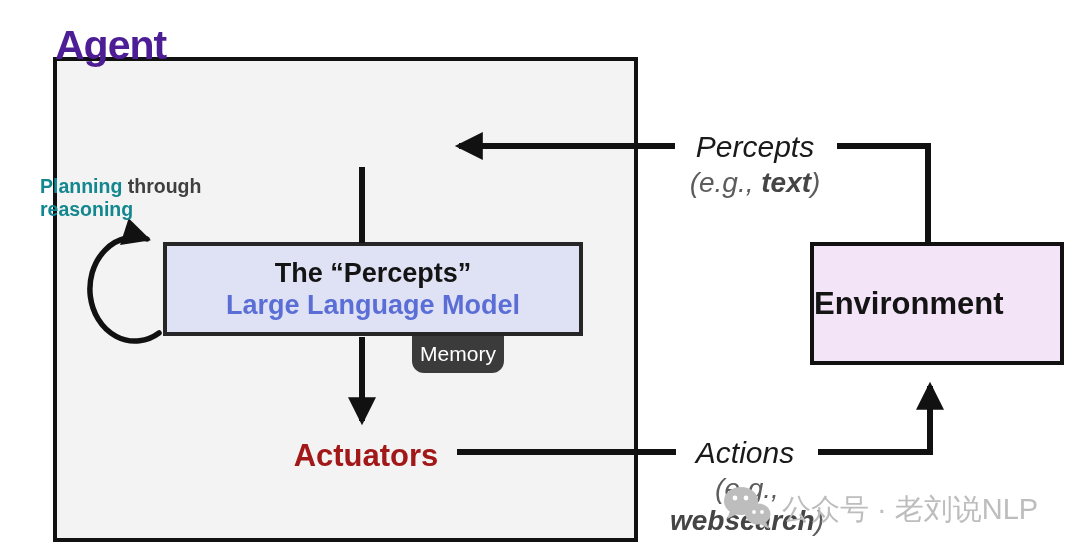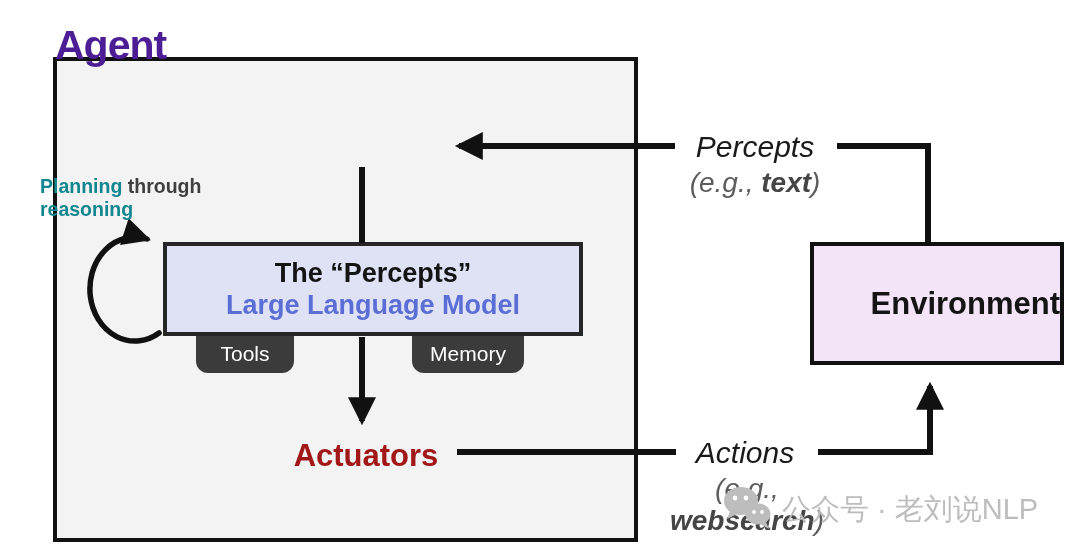--- a/index.html
+++ b/index.html
@@ -30,28 +30,28 @@
     box-sizing:border-box;display:flex;flex-direction:column;align-items:center;justify-content:center;
     z-index:3;
   }
   #llm-line1{font-size:27px;font-weight:700;color:#141414;line-height:32px;}
   #llm-line2{font-size:27px;font-weight:700;color:#5b6ed6;line-height:32px;}
   .tab{
     top:335px;height:38px;background:#3b3b3b;border-radius:0 0 12px 12px;z-index:2;
     display:flex;align-items:center;justify-content:center;color:#fff;font-size:21px;
   }
   #tools-tab{left:196px;width:98px;}
-  #memory-tab{left:412px;width:112px;}
+  #memory-tab{left:412px;width:92px;}
   #actuators-label{
     left:266px;top:438px;width:200px;text-align:center;font-size:31px;font-weight:700;
     color:#a21717;z-index:5;
   }
   #environment-box{
     left:810px;top:242px;width:254px;height:123px;background:#f3e4f8;border:4px solid #111;
-    box-sizing:border-box;display:flex;align-items:center;justify-content:flex-end;z-index:3;padding-left:8px;
+    box-sizing:border-box;display:flex;align-items:center;justify-content:flex-start;z-index:3;
   }
   #environment-label{font-size:31px;font-weight:700;color:#141414;}
   #percepts-label{
     left:655px;top:130px;width:200px;text-align:center;font-size:30px;font-style:italic;
     color:#1a1a1a;z-index:5;
   }
   #percepts-example{
     left:655px;top:167px;width:200px;text-align:center;font-size:28px;font-style:italic;
     color:#5c5c5c;z-index:5;
   }
@@ -78,23 +78,20 @@
   <div class="abs" id="agent-title">Agent</div>
 
   <div class="abs" id="agent-box"></div>
 
 
   <div class="abs" id="planning-label">
     <span class="teal">Planning</span><span class="dkgray"> through</span><br>
     <span class="teal">reasoning</span>
   </div>
 
-  <div class="abs tab" id="tools-tab">
-    <span>Tools</span>
-  </div>
   <div class="abs tab" id="memory-tab">
     <span>Memory</span>
   </div>
 
   <div class="abs" id="llm-box">
     <div id="llm-line1">The “Percepts”</div>
     <div id="llm-line2">Large Language Model</div>
   </div>
 
   <div class="abs" id="actuators-label">Actuators</div>

